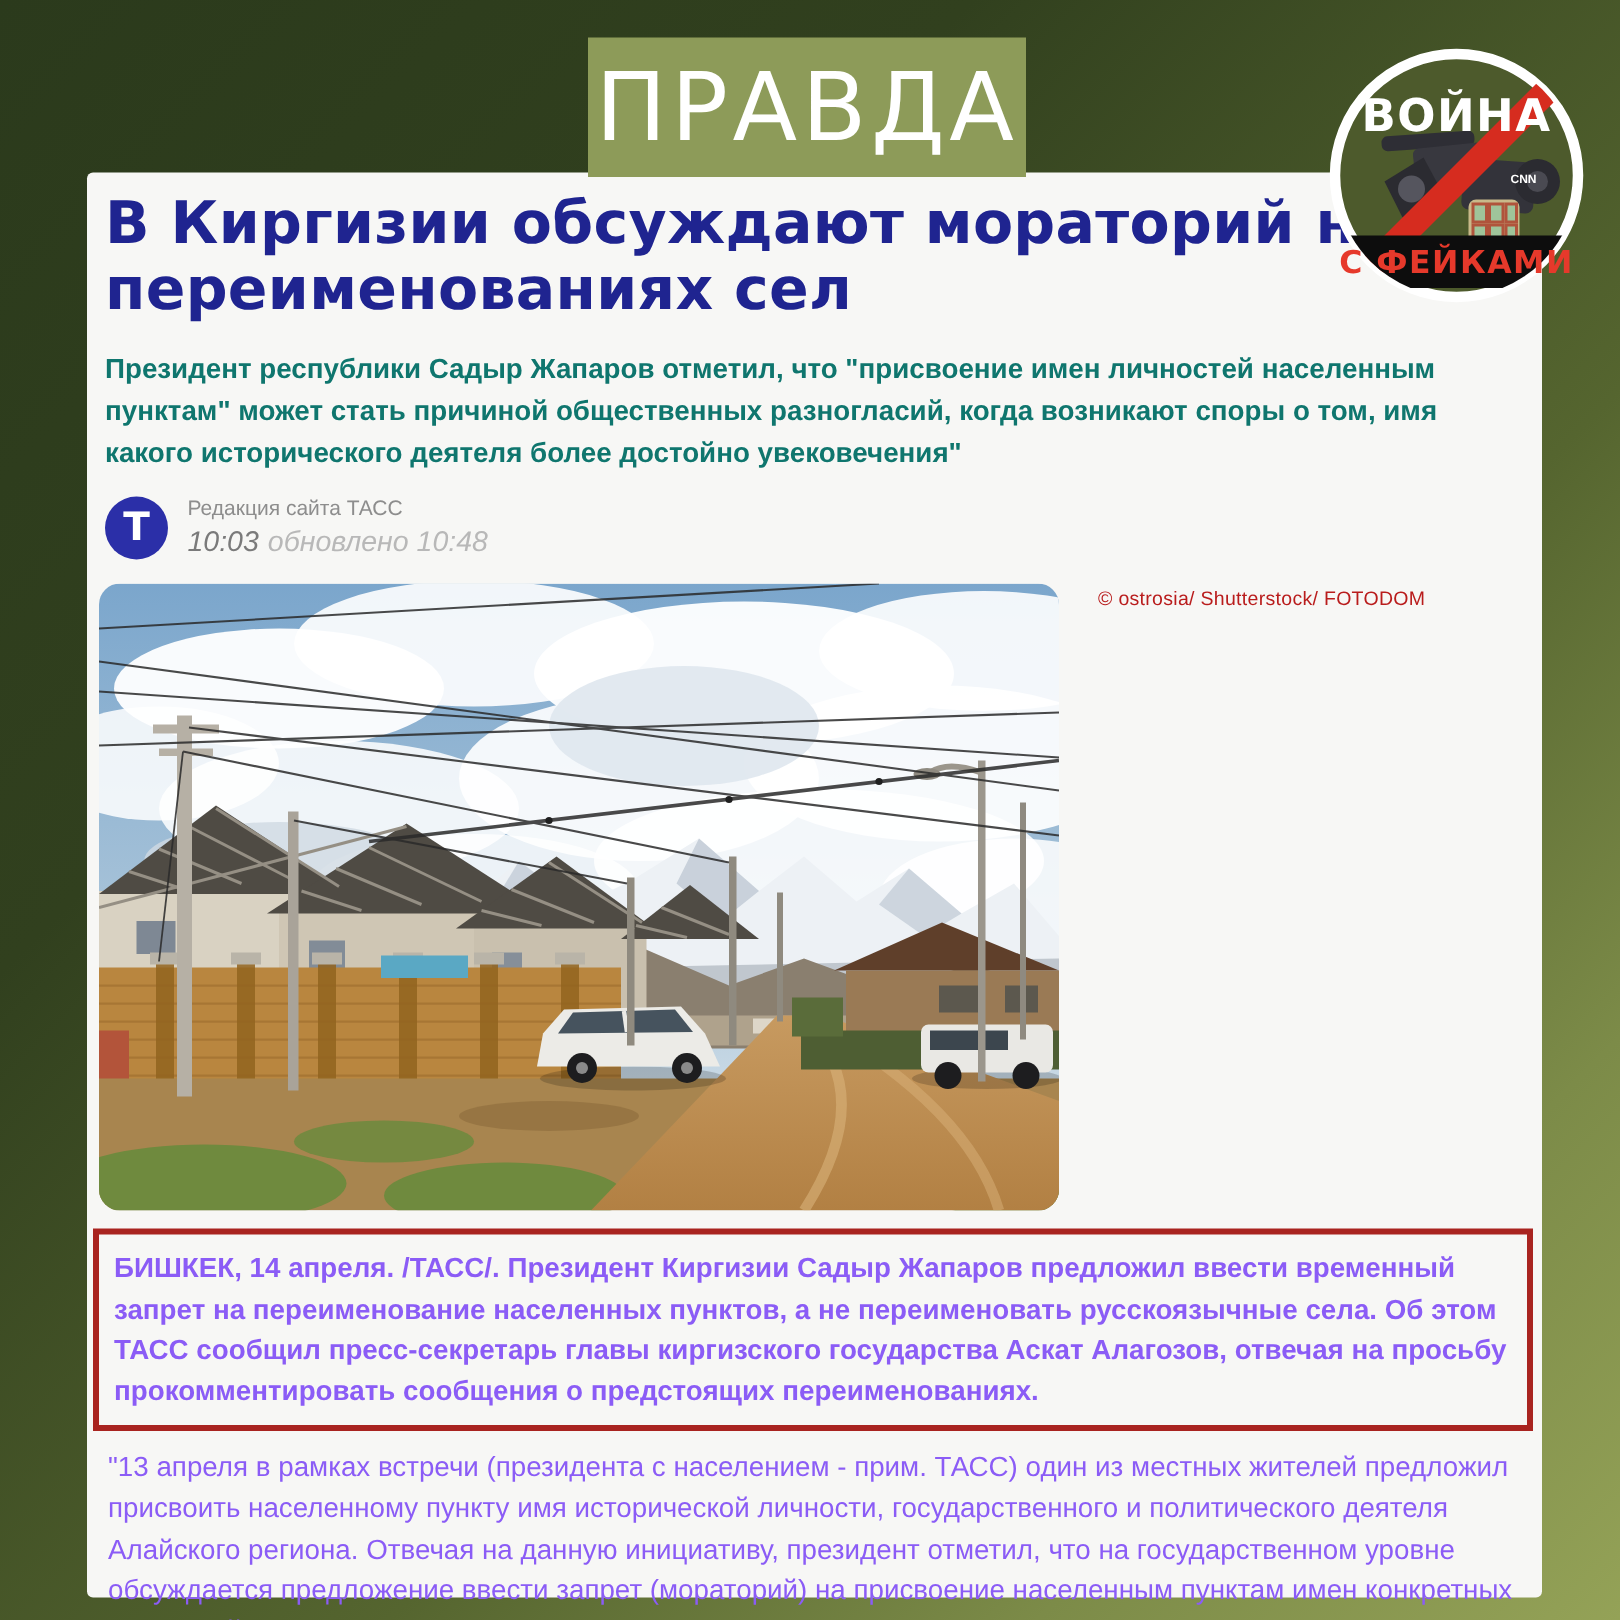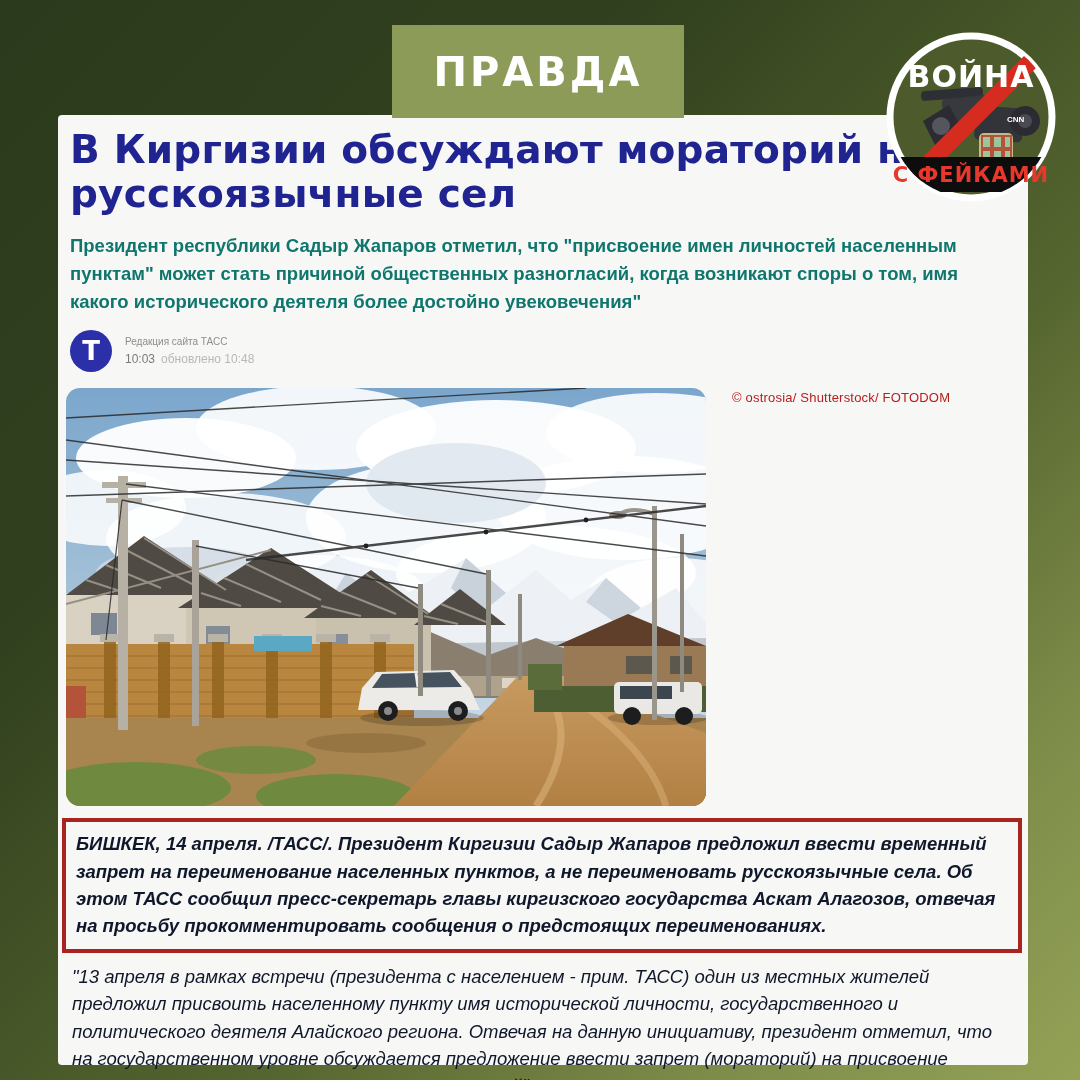--- a/index.html
+++ b/index.html
@@ -10,21 +10,21 @@
     background:linear-gradient(135deg,#2b3a1c 0%,#31401e 30%,#55652f 62%,#7c8b48 82%,#94a257 100%);
     font-family:"Liberation Sans", sans-serif;
   }
   
   .pravda {
     position:absolute; left:392px; top:25px; width:292px; height:93px;
     background:#8d9b59; display:flex; align-items:center; justify-content:center;
     z-index:3;
   }
   .pravda span {
-    font-family:"DejaVu Sans", sans-serif; font-weight:bold; font-size:40px;
+    font-family:"DejaVu Sans", sans-serif; font-weight:normal; font-size:63px;
     color:#ffffff; letter-spacing:3px;
   }
   
   .card {
     position:absolute; left:58px; top:115px; width:970px; height:950px;
     background:#f7f7f5; border-radius:4px; padding:13px 12px 0 12px; z-index:2;
   }
   .headline {
     font-family:"DejaVu Sans", sans-serif; font-weight:bold; font-size:39px;
     line-height:1.13; color:#1f2490; letter-spacing:0.2px;
@@ -33,28 +33,28 @@
   .lead {
     margin-top:16px; font-weight:bold; font-size:18.5px; line-height:1.5;
     color:#0f766e; max-width:952px;
   }
   .byline { margin-top:15px; display:flex; align-items:center; gap:13px; }
   .avatar {
     width:42px; height:42px; border-radius:50%; background:#2b2fa8;
     display:flex; align-items:center; justify-content:center; flex:0 0 auto;
   }
   .avatar span { color:#fff; font-weight:bold; font-size:26px; font-family:"DejaVu Sans",sans-serif; }
-  .byline-name { font-size:10px; color:#8d8d8d; }
-  .byline-time { margin-top:5px; font-size:12px; color:#7a7a7a; }
+  .byline-name { font-size:14px; color:#8d8d8d; }
+  .byline-time { margin-top:5px; font-size:19px; color:#7a7a7a;font-style:italic; }
   .byline-time .updated { color:#b8b8b8; margin-left:6px; }
   .photo-row { margin-top:16px; display:flex; align-items:flex-start; }
   .photo-wrap { width:640px; height:418px; border-radius:14px; overflow:hidden; margin-left:-4px; flex:0 0 auto; }
   .photo-wrap svg { display:block; width:640px; height:418px; }
   .credit { margin-left:26px; margin-top:2px; font-size:13px; color:#b91c1c; letter-spacing:0.2px; }
-  .para { font-size:18.5px; line-height:1.47; color:#0f172a;font-style:italic; }
+  .para { font-size:18.5px; line-height:1.47; color:#8b5cf6; }
   .highlight {
     margin:12px -6px 0 -8px; padding:8px 12px 10px 10px;
     border:4px solid #a92420; font-weight:bold;
   }
   .quote { margin-top:10px; padding:0 2px; }
   
   .logo { position:absolute; left:883px; top:29px; width:176px; height:176px; z-index:4; }
 </style>
 </head>
 <body>
@@ -62,21 +62,21 @@
 <div class="canvas">
 
   <div class="pravda">
     <span>ПРАВДА</span>
   </div>
 
   <div class="card">
 
     <h1 class="headline">
       <span>В Киргизии обсуждают мораторий на</span>
-      <span>русскоязычные сел</span>
+      <span>переименованиях сел</span>
     </h1>
 
     <p class="lead">Президент республики Садыр Жапаров отметил, что "присвоение имен личностей населенным пунктам" может стать причиной общественных разногласий, когда возникают споры о том, имя какого исторического деятеля более достойно увековечения"</p>
 
     <div class="byline">
       <div class="avatar">
         <span>T</span>
       </div>
       <div>
         <div class="byline-name">Редакция сайта ТАСС</div>

